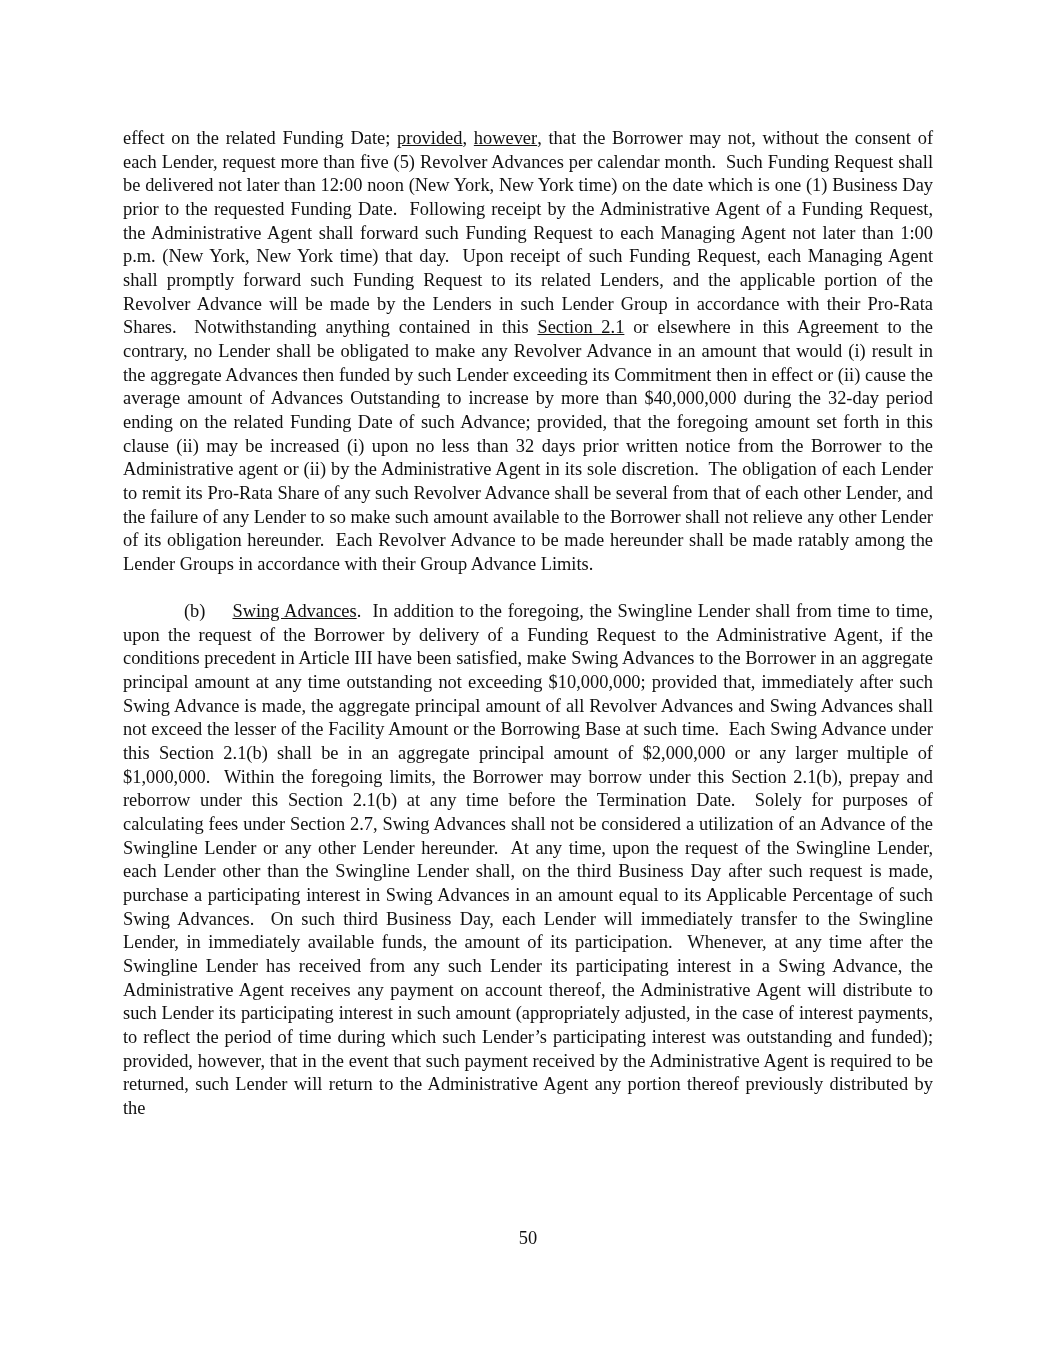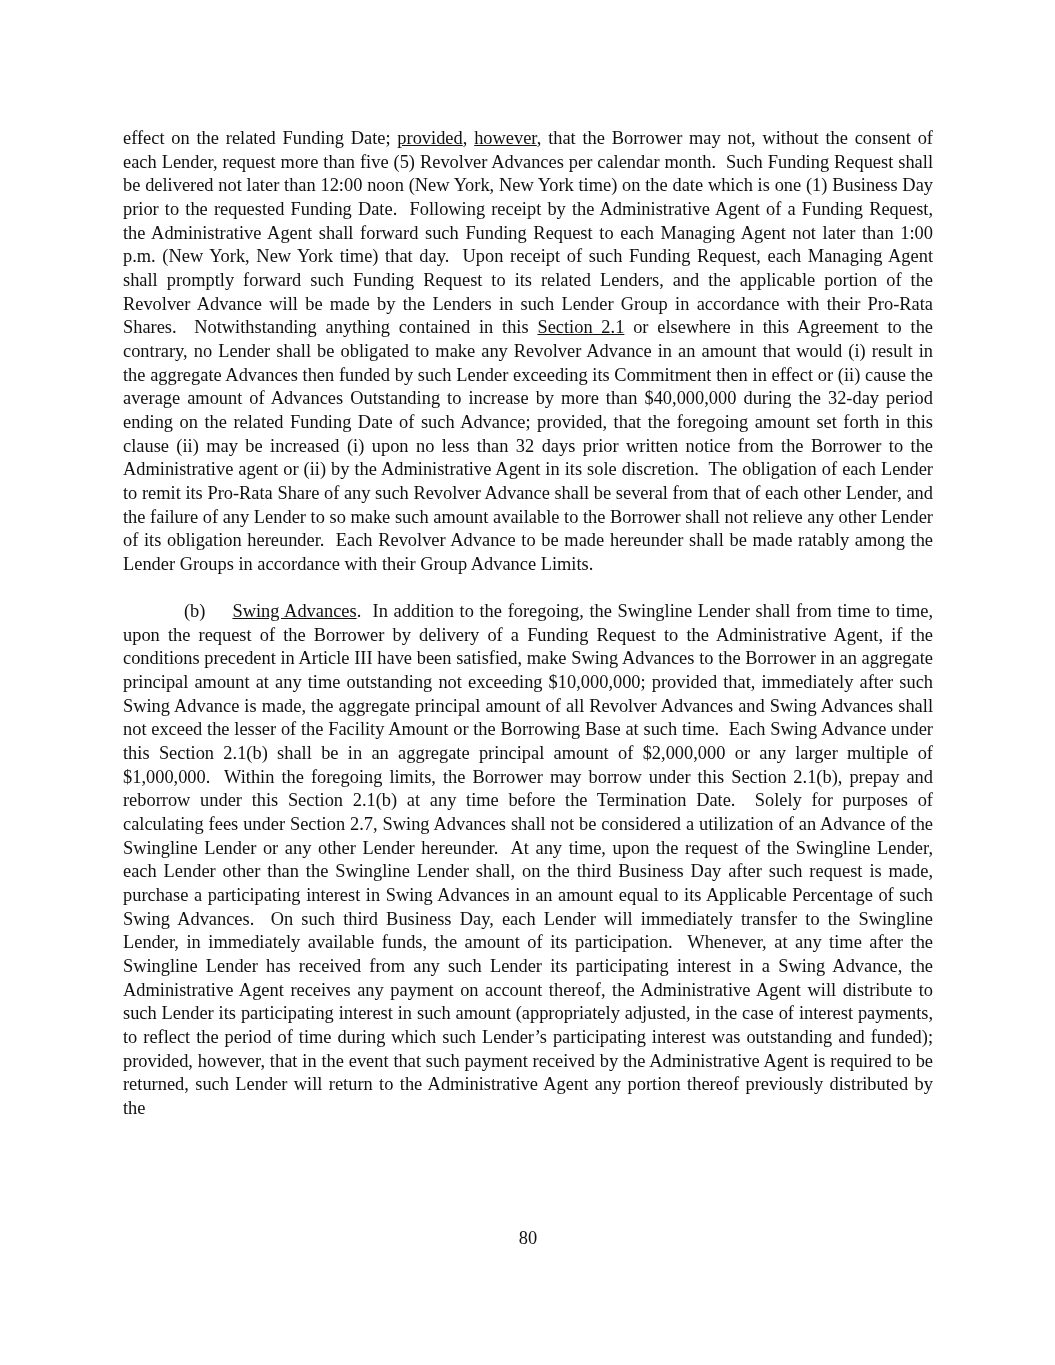--- a/index.html
+++ b/index.html
@@ -24,20 +24,21 @@
     margin: 0;
     text-align: justify;
   }
   .para-b {
     margin-top: 23.65px !important;
     text-indent: 61px;
     text-align-last: justify;
   }
   .u {
     text-decoration: underline;
+    font-family: Liberation Serif, serif;
   }
   .tab {
     display: inline-block;
     width: 27px;
   }
   .page-number {
     position: absolute;
     top: 1227px;
     left: 123px;
     width: 810px;
@@ -48,14 +49,14 @@
   }
 </style>
 </head>
 <body>
 
 <div class="page">
   <div class="body-text">
     <p class="para"><span>effect on the related Funding Date; </span><span class="u">provided</span><span>, </span><span class="u">however</span><span>, that the Borrower may not, without the consent of each Lender, request more than five (5) Revolver Advances per calendar month.&nbsp; Such Funding Request shall be delivered not later than 12:00 noon (New York, New York time) on the date which is one (1) Business Day prior to the requested Funding Date.&nbsp; Following receipt by the Administrative Agent of a Funding Request, the Administrative Agent shall forward such Funding Request to each Managing Agent not later than 1:00 p.m. (New York, New York time) that day.&nbsp; Upon receipt of such Funding Request, each Managing Agent shall promptly forward such Funding Request to its related Lenders, and the applicable portion of the Revolver Advance will be made by the Lenders in such Lender Group in accordance with their Pro-Rata Shares.&nbsp; Notwithstanding anything contained in this </span><span class="u">Section 2.1</span><span> or elsewhere in this Agreement to the contrary, no Lender shall be obligated to make any Revolver Advance in an amount that would (i) result in the aggregate Advances then funded by such Lender exceeding its Commitment then in effect or (ii) cause the average amount of Advances Outstanding to increase by more than $40,000,000 during the 32-day period ending on the related Funding Date of such Advance; provided, that the foregoing amount set forth in this clause (ii) may be increased (i) upon no less than 32 days prior written notice from the Borrower to the Administrative agent or (ii) by the Administrative Agent in its sole discretion.&nbsp; The obligation of each Lender to remit its Pro-Rata Share of any such Revolver Advance shall be several from that of each other Lender, and the failure of any Lender to so make such amount available to the Borrower shall not relieve any other Lender of its obligation hereunder.&nbsp; Each Revolver Advance to be made hereunder shall be made ratably among the Lender Groups in accordance with their Group Advance Limits.</span></p>
     <p class="para para-b"><span>(b)</span><span class="tab"></span><span class="u">Swing Advances</span><span>.&nbsp; In addition to the foregoing, the Swingline Lender shall from time to time, upon the request of the Borrower by delivery of a Funding Request to the Administrative Agent, if the conditions precedent in Article III have been satisfied, make Swing Advances to the Borrower in an aggregate principal amount at any time outstanding not exceeding $10,000,000; provided that, immediately after such Swing Advance is made, the aggregate principal amount of all Revolver Advances and Swing Advances shall not exceed the lesser of the Facility Amount or the Borrowing Base at such time.&nbsp; Each Swing Advance under this Section 2.1(b) shall be in an aggregate principal amount of $2,000,000 or any larger multiple of $1,000,000.&nbsp; Within the foregoing limits, the Borrower may borrow under this Section 2.1(b), prepay and reborrow under this Section 2.1(b) at any time before the Termination Date.&nbsp; Solely for purposes of calculating fees under Section 2.7, Swing Advances shall not be considered a utilization of an Advance of the Swingline Lender or any other Lender hereunder.&nbsp; At any time, upon the request of the Swingline Lender, each Lender other than the Swingline Lender shall, on the third Business Day after such request is made, purchase a participating interest in Swing Advances in an amount equal to its Applicable Percentage of such Swing Advances.&nbsp; On such third Business Day, each Lender will immediately transfer to the Swingline Lender, in immediately available funds, the amount of its participation.&nbsp; Whenever, at any time after the Swingline Lender has received from any such Lender its participating interest in a Swing Advance, the Administrative Agent receives any payment on account thereof, the Administrative Agent will distribute to such Lender its participating interest in such amount (appropriately adjusted, in the case of interest payments, to reflect the period of time during which such Lender’s participating interest was outstanding and funded); provided, however, that in the event that such payment received by the Administrative Agent is required to be returned, such Lender will return to the Administrative Agent any portion thereof previously distributed by the</span></p>
   </div>
-  <div class="page-number">80</div>
+  <div class="page-number">50</div>
 </div>
 
 </body></html>

